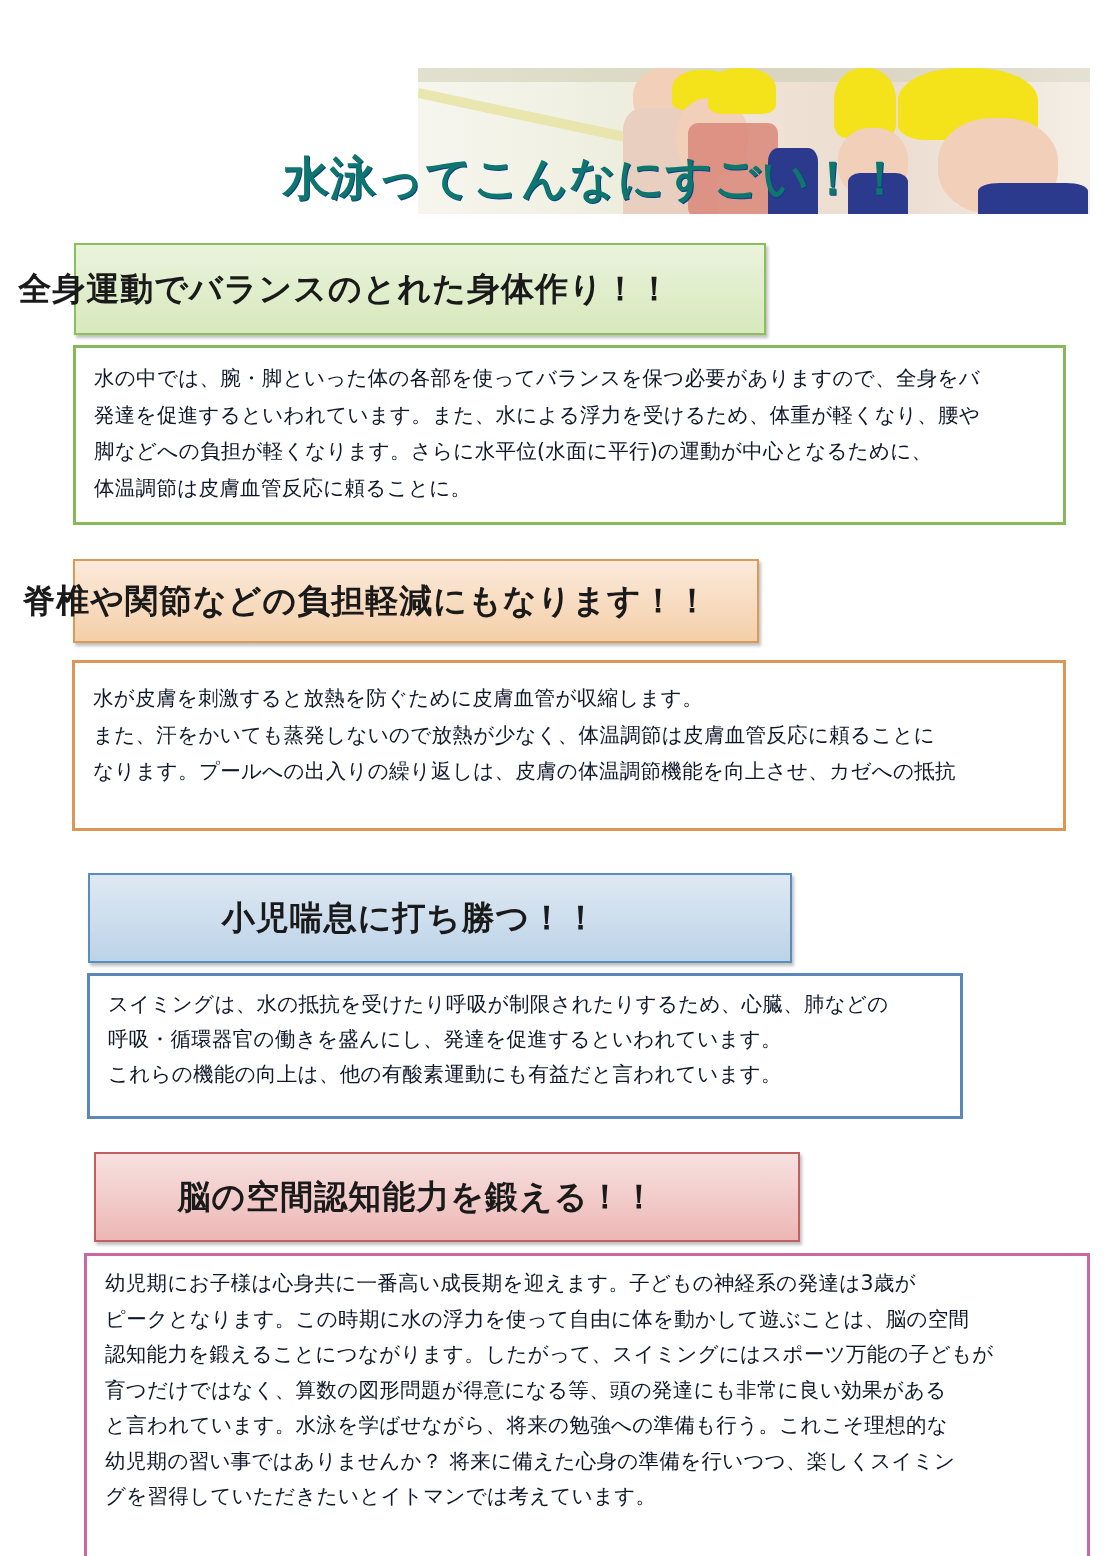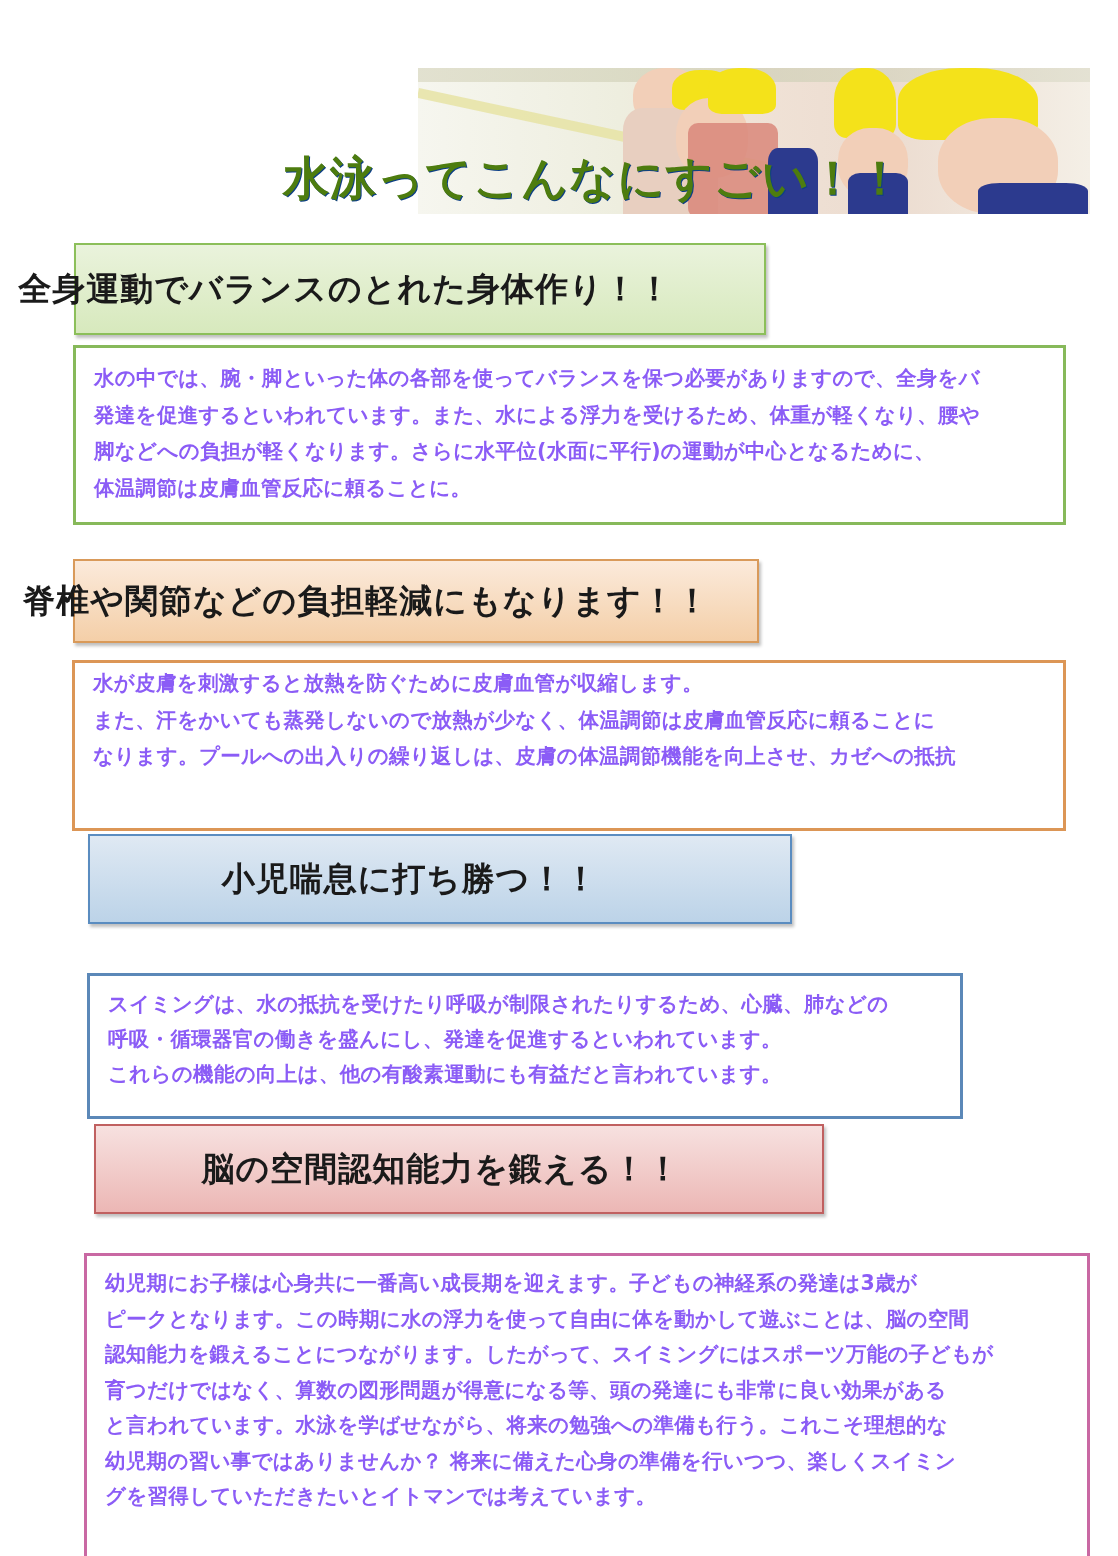--- a/index.html
+++ b/index.html
@@ -23,52 +23,52 @@
       position: absolute; left: 0; top: 0; width: 100%; height: 14px;
       background: linear-gradient(90deg,#d9d8c2,#cfcfb6,#dddccb);
       opacity: .7;
     }
     .cap { position: absolute; background: #f4e21a; border-radius: 45% 45% 20% 20%; }
     .face { position: absolute; background: #f2cfb8; border-radius: 45%; }
     .suit { position: absolute; background: #2c3a8e; border-radius: 20% 20% 0 0; }
     .float { position: absolute; background: #d9877a; border-radius: 10px; opacity: .85; }
     .main-title {
       position: absolute; left: 283px; top: 148px; margin: 0;
-      font-size: 46px; font-weight: bold; color: #4d7c0f;
+      font-size: 46px; font-weight: bold; color: #0f766e;
       letter-spacing: 1px; white-space: nowrap;
       text-shadow: 1px 1px 0 #0d3f86;
     }
     .heading-box {
       position: absolute; display: flex; align-items: center; justify-content: center;
       box-shadow: 2px 3px 3px rgba(0,0,0,.25);
       font-weight: bold; font-size: 33px; letter-spacing: 1px; color: #1a1a1a;
       white-space: nowrap;
     }
     .heading-box span { display: block; }
     .h-green  { left: 74px; top: 243px; width: 688px; height: 88px; border: 2px solid #8cbf5a;
                 background: linear-gradient(180deg, #eaf3dc 0%, #d7e9bd 100%); }
     .h-orange { left: 73px; top: 559px; width: 682px; height: 80px; border: 2px solid #d99a5a;
                 background: linear-gradient(180deg, #fbeadb 0%, #f4cfa8 100%); }
-    .h-blue   { left: 88px; top: 834px; width: 700px; height: 86px; border: 2px solid #5a8cc0;
+    .h-blue   { left: 88px; top: 873px; width: 700px; height: 86px; border: 2px solid #5a8cc0;
                 background: linear-gradient(180deg, #dfe9f3 0%, #bcd3e8 100%); text-align: right; }
-    .h-pink   { left: 94px; top: 1124px; width: 702px; height: 86px; border: 2px solid #c06060;
-                background: linear-gradient(180deg, #f7e1e0 0%, #ecb7b5 100%); padding-left: 24px; }
+    .h-pink   { left: 94px; top: 1152px; width: 702px; height: 86px; border: 2px solid #c06060;
+                background: linear-gradient(180deg, #f7e1e0 0%, #ecb7b5 100%); }
     .h-green span { margin-left: -150px; }
     .h-orange span { margin-left: -100px; }
     .h-blue span { margin-left: -60px; }
     .h-pink span { margin-left: -60px; }
 
     .body-box {
       position: absolute; background: #ffffff; box-sizing: border-box;
-      font-weight: bold; font-size: 20.5px; line-height: 36.5px; color: #8b5cf6;
+      font-weight: normal; font-size: 20.5px; line-height: 36.5px; color: #0f172a;
       letter-spacing: 0.3px;
     }
     .body-box p { margin: 0; white-space: nowrap; }
     .b-green  { left: 73px; top: 345px; width: 993px; height: 180px; border: 3px solid #87b95a; padding: 12px 0 0 18px; }
-    .b-orange { left: 72px; top: 660px; width: 994px; height: 171px; border: 3px solid #dc9656; padding: 2px 0 0 18px; }
+    .b-orange { left: 72px; top: 660px; width: 994px; height: 171px; border: 3px solid #dc9656; padding: 17px 0 0 18px; }
     .b-blue   { left: 87px; top: 973px; width: 876px; height: 146px; border: 3px solid #5b88b8; padding: 11px 0 0 18px; line-height: 35px; }
     .b-pink   { left: 84px; top: 1253px; width: 1006px; height: 341px; border: 3px solid #c968a3; padding: 10px 0 0 18px; line-height: 35.5px; }
   </style>
 </head>
 <body>
 
 <div class="banner">
   <div class="wall"></div>
   <div class="lane"></div>
   <div class="face" style="left:215px;top:0;width:70px;height:60px;"></div>

